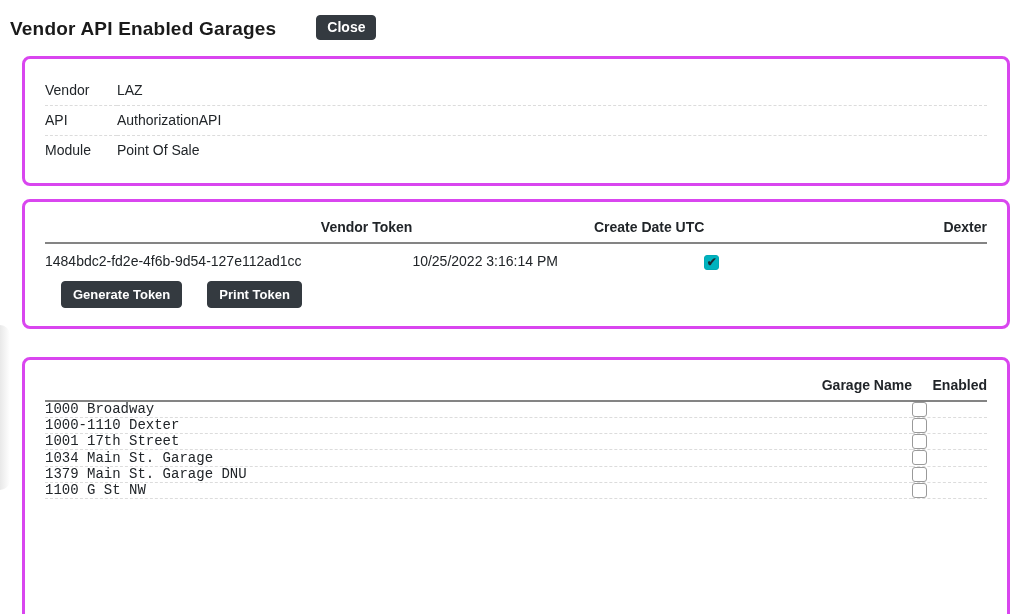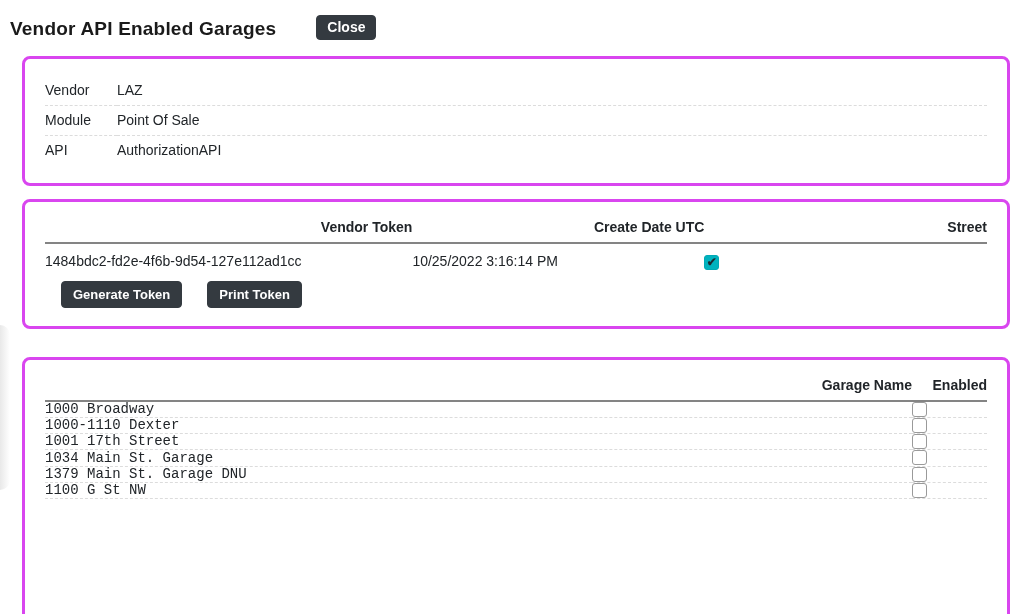--- a/index.html
+++ b/index.html
@@ -125,38 +125,38 @@
 </div>
 
 <div class="card">
   <table class="info-table">
     <tbody id="vendor-info-body">
         <tr>
           <td class="info-label">Vendor</td>
           <td class="info-value">LAZ</td>
         </tr>
         <tr>
+          <td class="info-label">API</td>
+          <td class="info-value">AuthorizationAPI</td>
+        </tr>
+        <tr>
           <td class="info-label">Module</td>
           <td class="info-value">Point Of Sale</td>
-        </tr>
-        <tr>
-          <td class="info-label">API</td>
-          <td class="info-value">AuthorizationAPI</td>
         </tr>
       </tbody>
   </table>
 </div>
 
 <div class="card card-token">
   <table class="token-table">
     <thead>
       <tr>
         <th class="col-token">Vendor Token</th>
         <th class="col-date">Create Date UTC</th>
-        <th class="col-active">Street</th>
+        <th class="col-active">Dexter</th>
       </tr>
     </thead>
     <tbody>
       <tr>
         <td>1484bdc2-fd2e-4f6b-9d54-127e112ad1cc</td>
         <td>10/25/2022 3:16:14 PM</td>
         <td>
           <span class="checkbox checked" id="active-checkbox"><span class="check-glyph">✔</span></span>
         </td>
       </tr>

